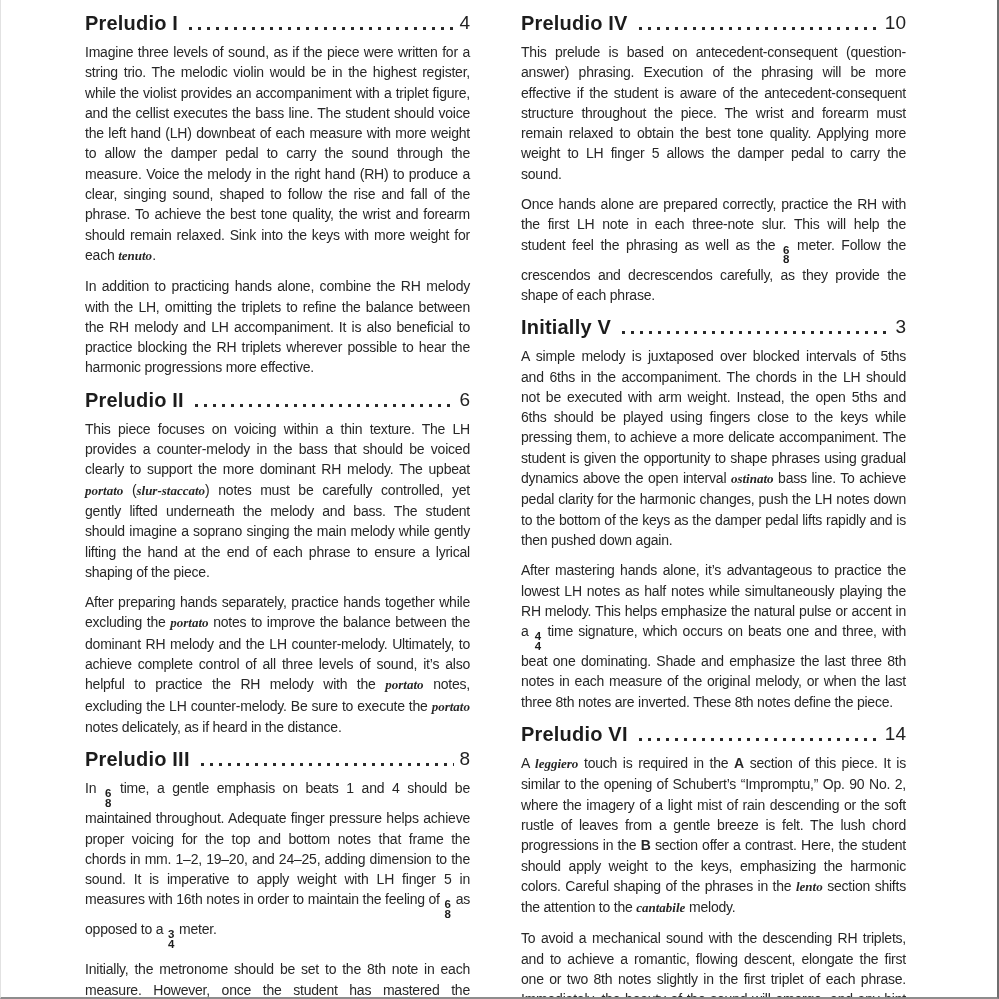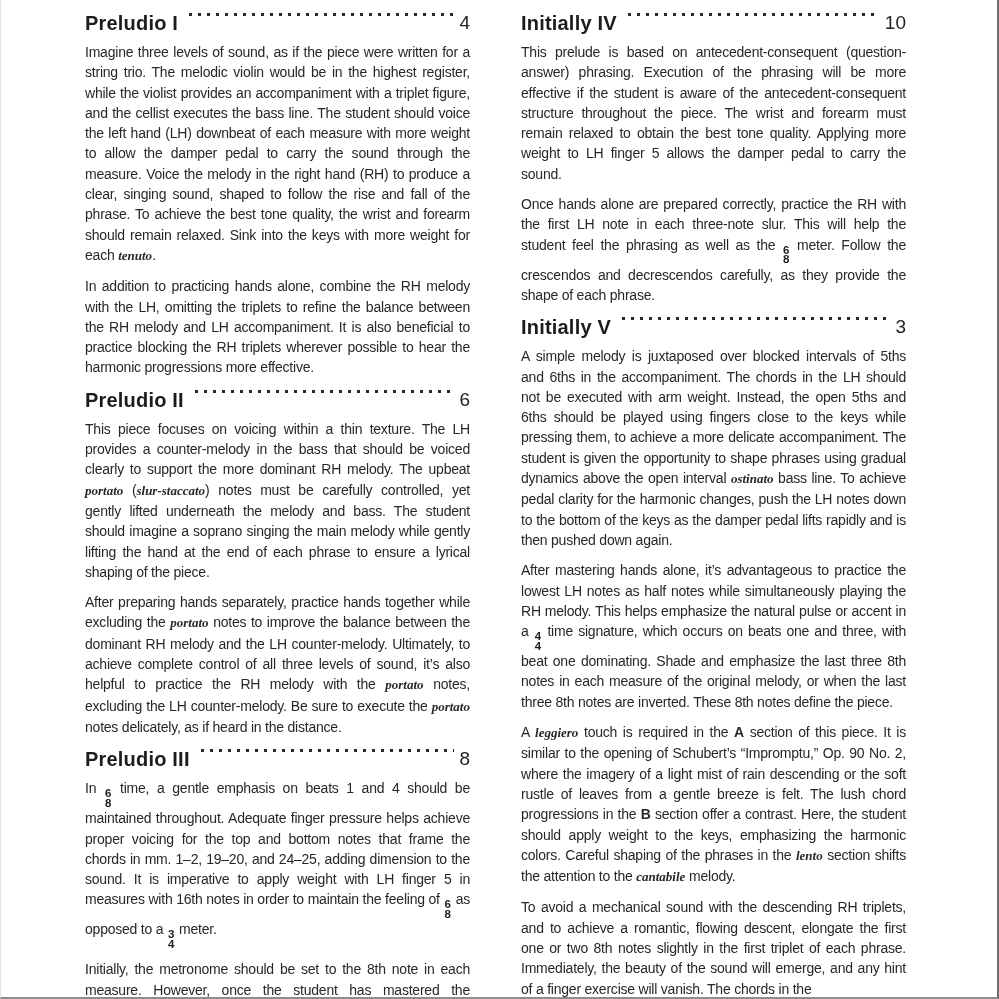--- a/index.html
+++ b/index.html
@@ -18,21 +18,21 @@
   }
   .cols {
     display: grid;
     grid-template-columns: 1fr 1fr;
     column-gap: 51px;
     height: 100%;
   }
   .col { min-width: 0; }
   .heading {
     display: flex;
-    align-items: flex-start;
+    align-items: flex-end;
     margin: 11px 0 8px 0;
     color: #1c1c1c;
     white-space: nowrap;
   }
   .col .heading:first-child { margin-top: 0; }
   .heading-title {
     font-weight: 700;
     font-size: 20px;
     line-height: 22px;
     letter-spacing: 0.2px;
@@ -113,36 +113,41 @@
             <span class="ts-num">6</span>
             <span class="ts-den">8</span>
           </span> as opposed to a <span class="timesig">
             <span class="ts-num">3</span>
             <span class="ts-den">4</span>
           </span> meter.</p>
         <p class="para">Initially, the metronome should be set to the 8th note in each measure. However, once the student has mastered the fingering, notes, and rhythm, using the metronome set to the dotted quarter note is essential to feel the natural pulse on</p>
       </div>
     <div class="col">
         <div class="heading">
-          <span class="heading-title">Initially IV</span>
+          <span class="heading-title">Preludio IV</span>
           <span class="leader"></span>
           <span class="pagenum">10</span>
         </div>
         <p class="para">This prelude is based on antecedent-consequent (question-answer) phrasing. Execution of the phrasing will be more effective if the student is aware of the antecedent-consequent structure throughout the piece. The wrist and forearm must remain relaxed to obtain the best tone quality. Applying more weight to LH finger 5 allows the damper pedal to carry the sound.</p>
         <p class="para">Once hands alone are prepared correctly, practice the RH with the first LH note in each three-note slur. This will help the student feel the phrasing as well as the <span class="timesig">
             <span class="ts-num">6</span>
             <span class="ts-den">8</span>
           </span> meter. Follow the crescendos and decrescendos carefully, as they provide the shape of each phrase.</p>
         <div class="heading">
           <span class="heading-title">Initially V</span>
           <span class="leader"></span>
           <span class="pagenum">3</span>
         </div>
         <p class="para">A simple melody is juxtaposed over blocked intervals of 5ths and 6ths in the accompaniment. The chords in the LH should not be executed with arm weight. Instead, the open 5ths and 6ths should be played using fingers close to the keys while pressing them, to achieve a more delicate accompaniment. The student is given the opportunity to shape phrases using gradual dynamics above the open interval <span class="term">ostinato</span> bass line. To achieve pedal clarity for the harmonic changes, push the LH notes down to the bottom of the keys as the damper pedal lifts rapidly and is then pushed down again.</p>
         <p class="para">After mastering hands alone, it’s advantageous to practice the lowest LH notes as half notes while simultaneously playing the RH melody. This helps emphasize the natural pulse or accent in a <span class="timesig">
             <span class="ts-num">4</span>
             <span class="ts-den">4</span>
           </span> time signature, which occurs on beats one and three, with beat one dominating. Shade and emphasize the last three 8th notes in each measure of the original melody, or when the last three 8th notes are inverted. These 8th notes define the piece.</p>
+        <div class="heading">
+          <span class="heading-title">Preludio VI</span>
+          <span class="leader"></span>
+          <span class="pagenum">14</span>
+        </div>
         <p class="para">A <span class="term">leggiero</span> touch is required in the <span class="bold-letter">A</span> section of this piece. It is similar to the opening of Schubert’s “Impromptu,” Op. 90 No. 2, where the imagery of a light mist of rain descending or the soft rustle of leaves from a gentle breeze is felt. The lush chord progressions in the <span class="bold-letter">B</span> section offer a contrast. Here, the student should apply weight to the keys, emphasizing the harmonic colors. Careful shaping of the phrases in the <span class="term">lento</span> section shifts the attention to the <span class="term">cantabile</span> melody.</p>
         <p class="para">To avoid a mechanical sound with the descending RH triplets, and to achieve a romantic, flowing descent, elongate the first one or two 8th notes slightly in the first triplet of each phrase. Immediately, the beauty of the sound will emerge, and any hint of a finger exercise will vanish. The chords in the </p>
       </div>
   </div>
 </div>
 
 </body></html>

